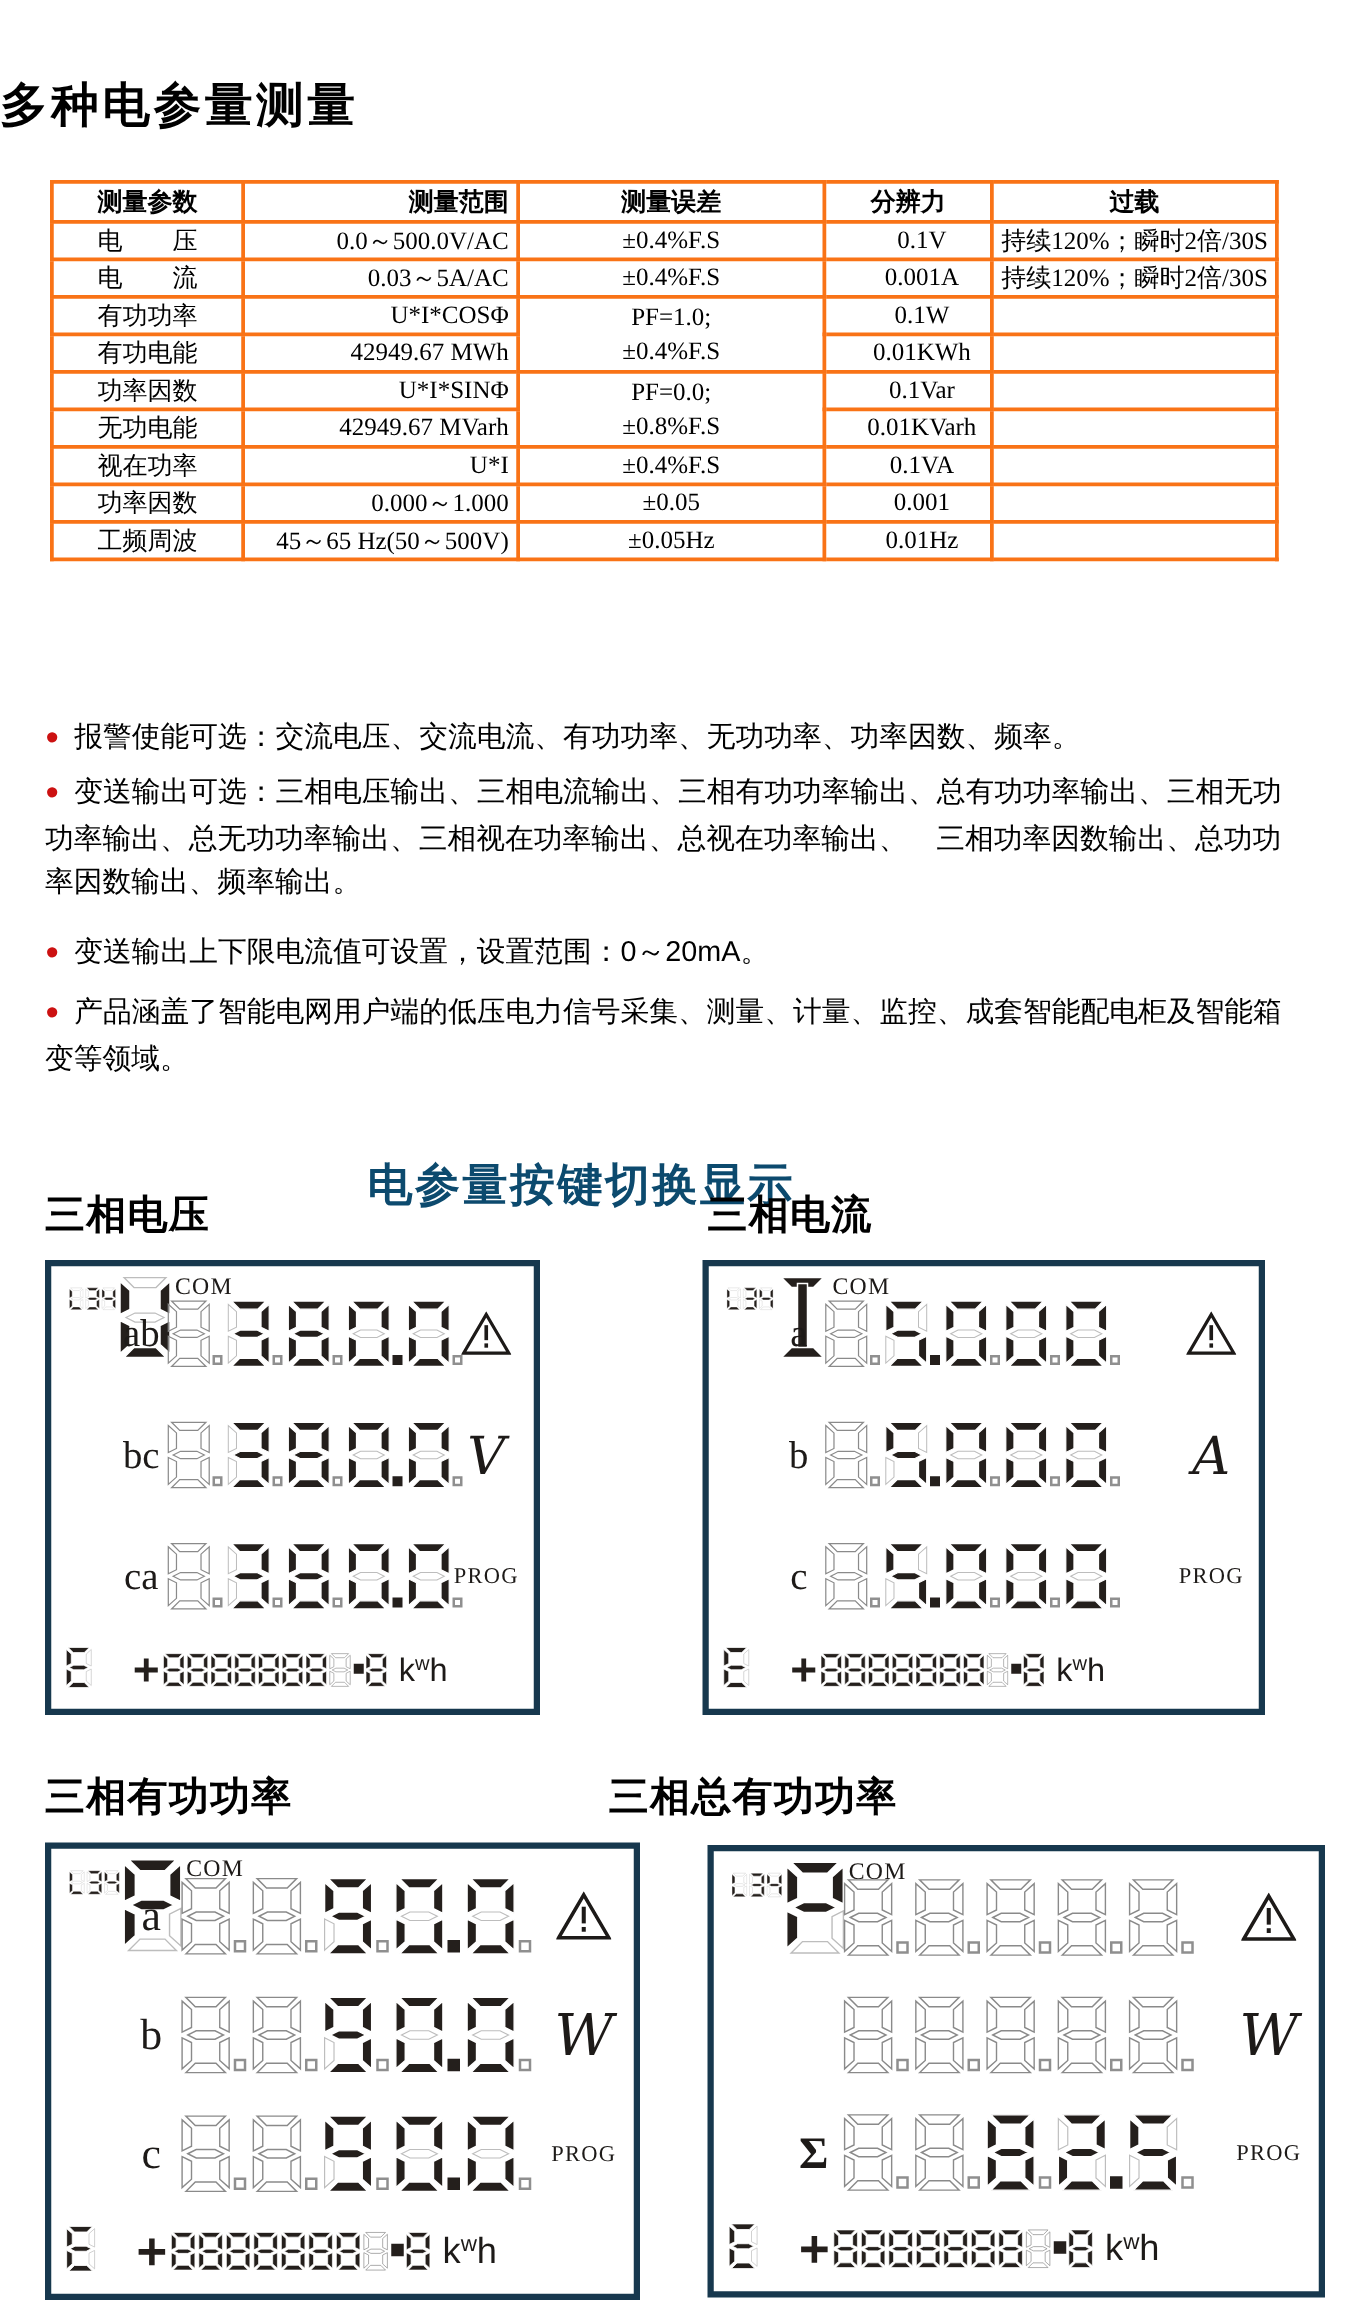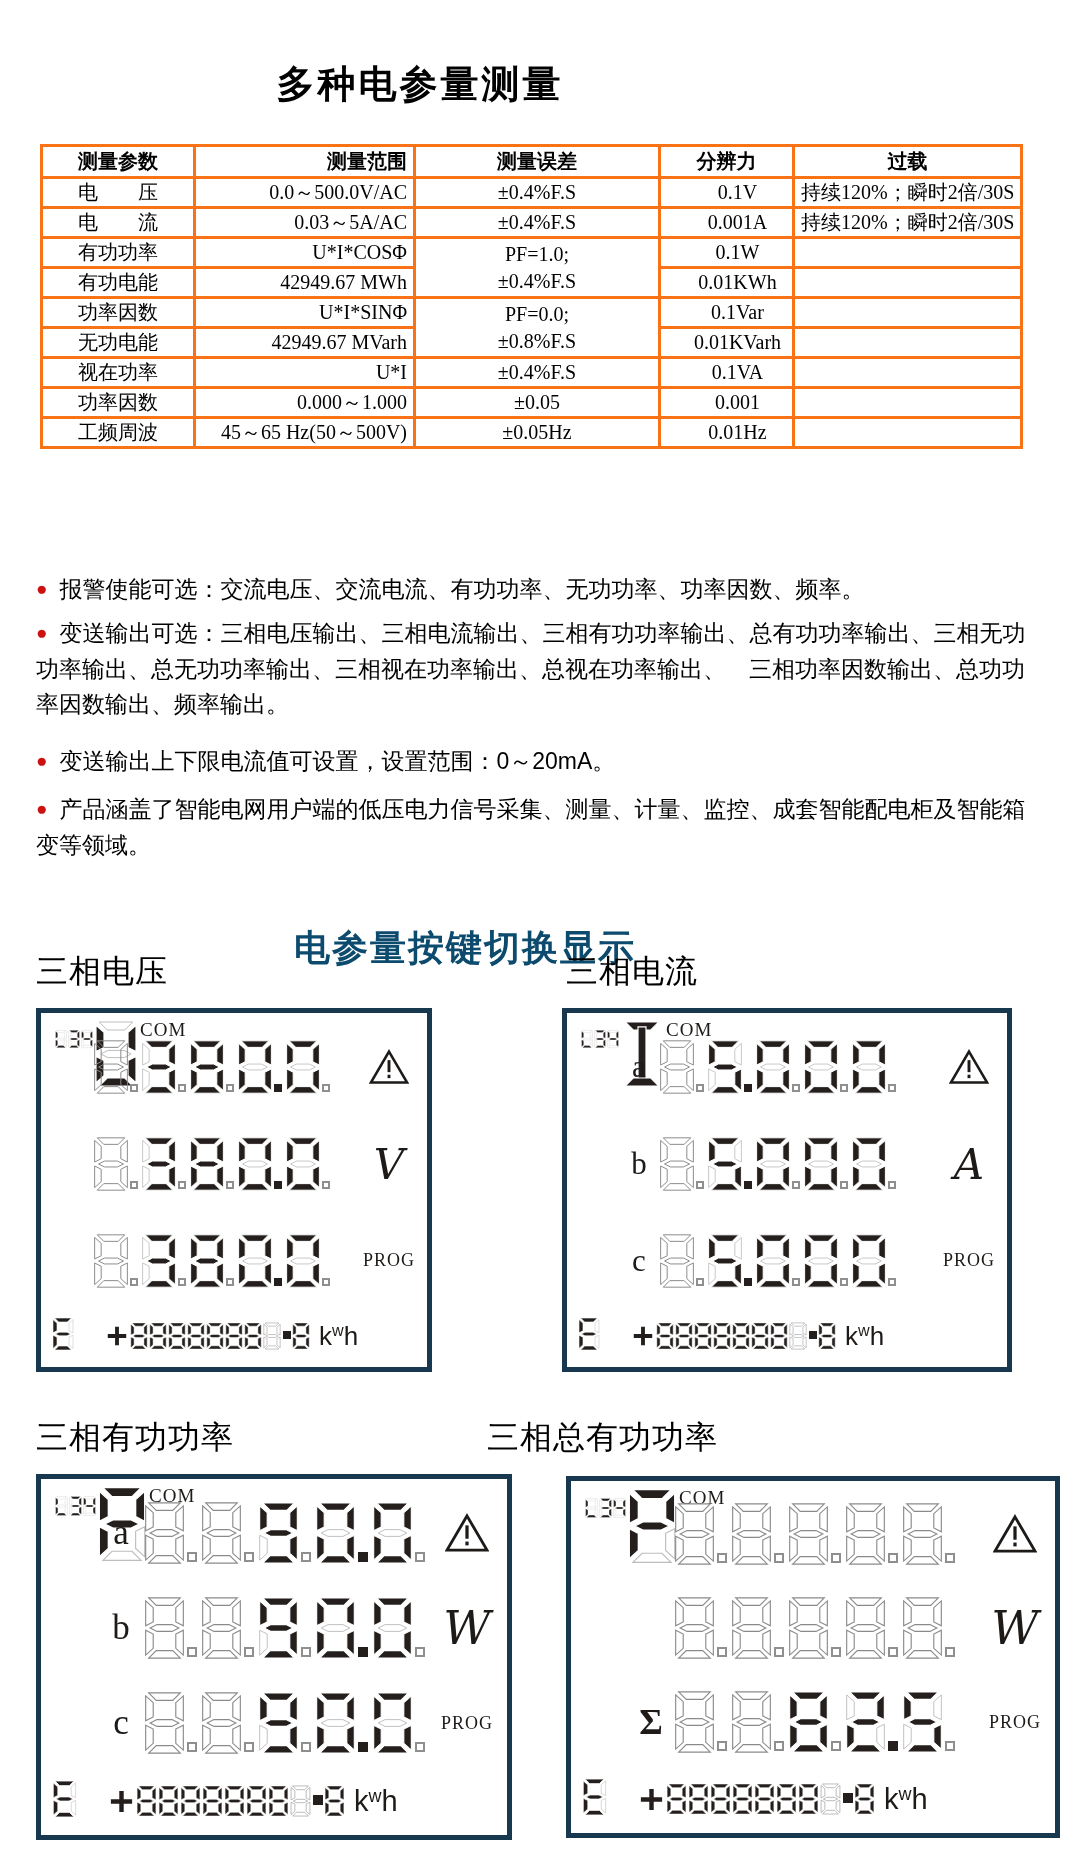--- a/index.html
+++ b/index.html
@@ -1,24 +1,24 @@
 <!DOCTYPE html>
 <html><head>
 <meta charset="utf-8">
 <style>
   html,body{margin:0;padding:0;background:#fff;}
   .page{position:relative;width:1080px;height:1859px;background:#fff;overflow:hidden;
         font-family:"Liberation Sans",sans-serif;color:#111;}
 
   
-  .page-title{position:absolute;top:34px;left:0;width:840px;text-align:center;
+  .page-title{position:absolute;top:34px;left:0;width:840px;text-align:left;
               font-size:38px;font-weight:bold;letter-spacing:3px;color:#000;}
   .section-title{position:absolute;top:894px;left:0;width:930px;text-align:center;
               font-size:36px;font-weight:bold;letter-spacing:2px;color:#0c4a6e;}
-  .panel-heading{position:absolute;font-size:32px;font-weight:normal;color:#000;letter-spacing:1px;}
+  .panel-heading{position:absolute;font-size:32px;font-weight:bold;color:#000;letter-spacing:1px;}
 
   
   table.spec{position:absolute;left:40px;top:144px;width:980px;border-collapse:collapse;
              font-family:"Liberation Serif",serif;font-size:20px;color:#000;
              border:2px solid #1a1a1a;table-layout:fixed;}
   table.spec th,table.spec td{border:3px solid #f97316;height:27px;padding:0 6px;
              overflow:hidden;white-space:nowrap;font-weight:normal;}
   table.spec th{font-weight:bold;height:29px;}
   .c-center{text-align:center;}
   .c-left{text-align:right;padding-left:14px !important;margin-top:34px;}
@@ -228,20 +228,25 @@
                 <polygon points="8,0 92,0 72,20 28,20" class="sg-off"></polygon>
                 <polygon points="100,8 100,74 80,64 80,26" class="sg-on"></polygon>
                 <polygon points="100,86 100,152 80,134 80,96" class="sg-on"></polygon>
                 <polygon points="8,160 28,140 72,140 92,160" class="sg-on"></polygon>
                 <polygon points="0,86 20,96 20,134 0,152" class="sg-on"></polygon>
                 <polygon points="0,8 20,26 20,64 0,74" class="sg-on"></polygon>
                 <polygon points="12,80 30,71 70,71 88,80 70,89 30,89" class="sg-off"></polygon>
               </svg></div>
          <div class="lcd-com">COM</div>
        </div>
+       <div class="lcd-labels">
+            <div class="lcd-label ">ab</div>
+            <div class="lcd-label ">bc</div>
+            <div class="lcd-label ">ca</div>
+          </div>
        <div class="lcd-digits">
             <div class="seg-row">
               <span class="digit-cell">
                 <svg viewBox="-5 -5 110 170" width="36" height="56" aria-hidden="true">
                   <polygon points="8,0 92,0 72,20 28,20" class="sg-ghost"></polygon>
                   <polygon points="100,8 100,74 80,64 80,26" class="sg-ghost"></polygon>
                   <polygon points="100,86 100,152 80,134 80,96" class="sg-ghost"></polygon>
                   <polygon points="8,160 28,140 72,140 92,160" class="sg-ghost"></polygon>
                   <polygon points="0,86 20,96 20,134 0,152" class="sg-ghost"></polygon>
                   <polygon points="0,8 20,26 20,64 0,74" class="sg-ghost"></polygon>

